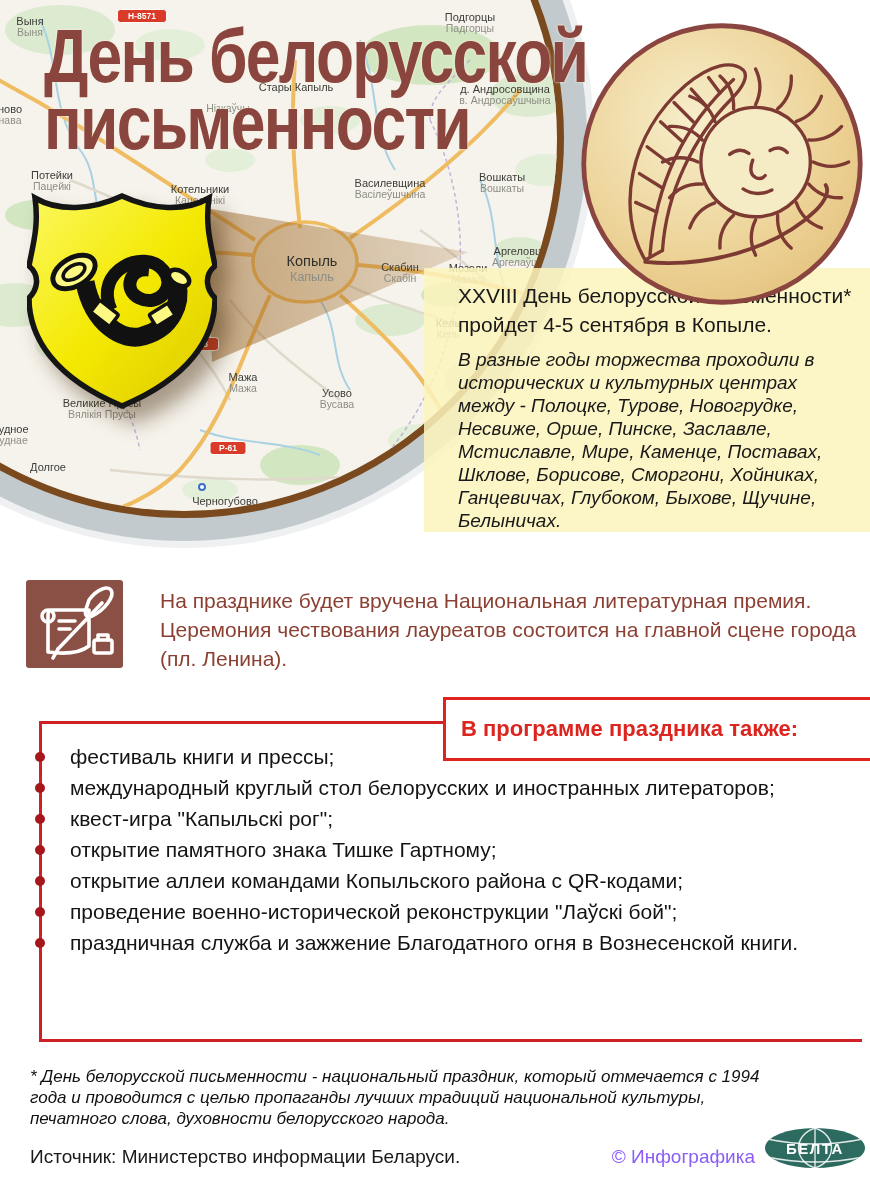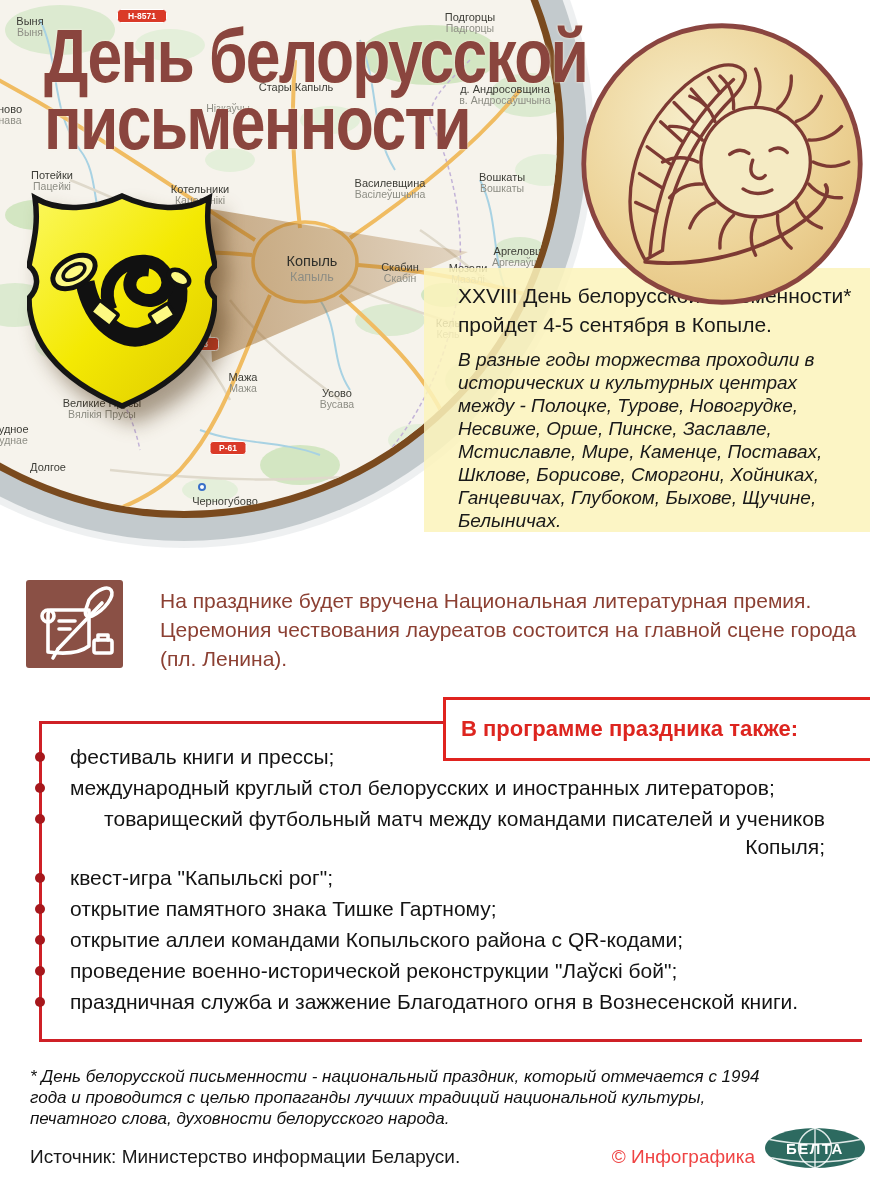--- a/index.html
+++ b/index.html
@@ -44,29 +44,29 @@
   
   .pr-box{position:absolute;left:443px;top:697px;width:430px;height:58px;background:#fff;
       border:3px solid #e0231f;display:flex;align-items:center;z-index:5;}
   .pr-box span{padding-left:15px;font-weight:700;font-size:22px;color:#dd251f;}
   .pr-line{position:absolute;background:#cf2026;}
   .pr-vline{left:39px;top:721px;width:3px;height:318px;}
   .pr-htop{left:39px;top:721px;width:404px;height:3px;}
   .pr-hbottom{left:39px;top:1039px;width:823px;height:3px;}
 
   .pr-list{position:absolute;left:28px;top:743px;width:800px;margin:0;padding:0;list-style:none;}
-  .pr-list li{display:flex;margin-bottom:3px;text-align:right;}
+  .pr-list li{display:flex;margin-bottom:3px;}
   .pr-dot{flex:none;width:10px;height:10px;border-radius:50%;background:#a6171c;margin:9px 25px 0 7px;}
   .pr-item-text{font-size:21px;line-height:28px;color:#141414;max-width:755px;}
 
   
   .footnote{position:absolute;left:30px;top:1066px;width:758px;
       font-style:italic;font-size:17px;line-height:21px;color:#111;}
   .source{position:absolute;left:30px;top:1146px;font-size:19px;color:#1a1a1a;}
-  .credit{position:absolute;right:115px;top:1146px;font-size:19px;color:#ef4444;}
+  .credit{position:absolute;right:115px;top:1146px;font-size:19px;color:#8b5cf6;}
   .belta{position:absolute;left:763px;top:1127px;}
 </style>
 </head>
 <body>
 
 <div id="page">
 
   <div class="map-circle">
     <svg width="746" height="746" viewBox="-189 -235 746 746">
       <defs>
@@ -298,24 +298,20 @@
       <li>
         <span class="pr-dot"></span>
         <span class="pr-item-text">фестиваль книги и прессы;</span>
       </li>
       <li>
         <span class="pr-dot"></span>
         <span class="pr-item-text">международный круглый стол белорусских и иностранных литераторов;</span>
       </li>
       <li>
         <span class="pr-dot"></span>
-        <span class="pr-item-text">товарищеский футбольный матч между командами писателей и учеников Копыля;</span>
-      </li>
-      <li>
-        <span class="pr-dot"></span>
         <span class="pr-item-text">квест-игра "Капыльскі рог";</span>
       </li>
       <li>
         <span class="pr-dot"></span>
         <span class="pr-item-text">открытие памятного знака Тишке Гартному;</span>
       </li>
       <li>
         <span class="pr-dot"></span>
         <span class="pr-item-text">открытие аллеи командами Копыльского района с QR-кодами;</span>
       </li>

